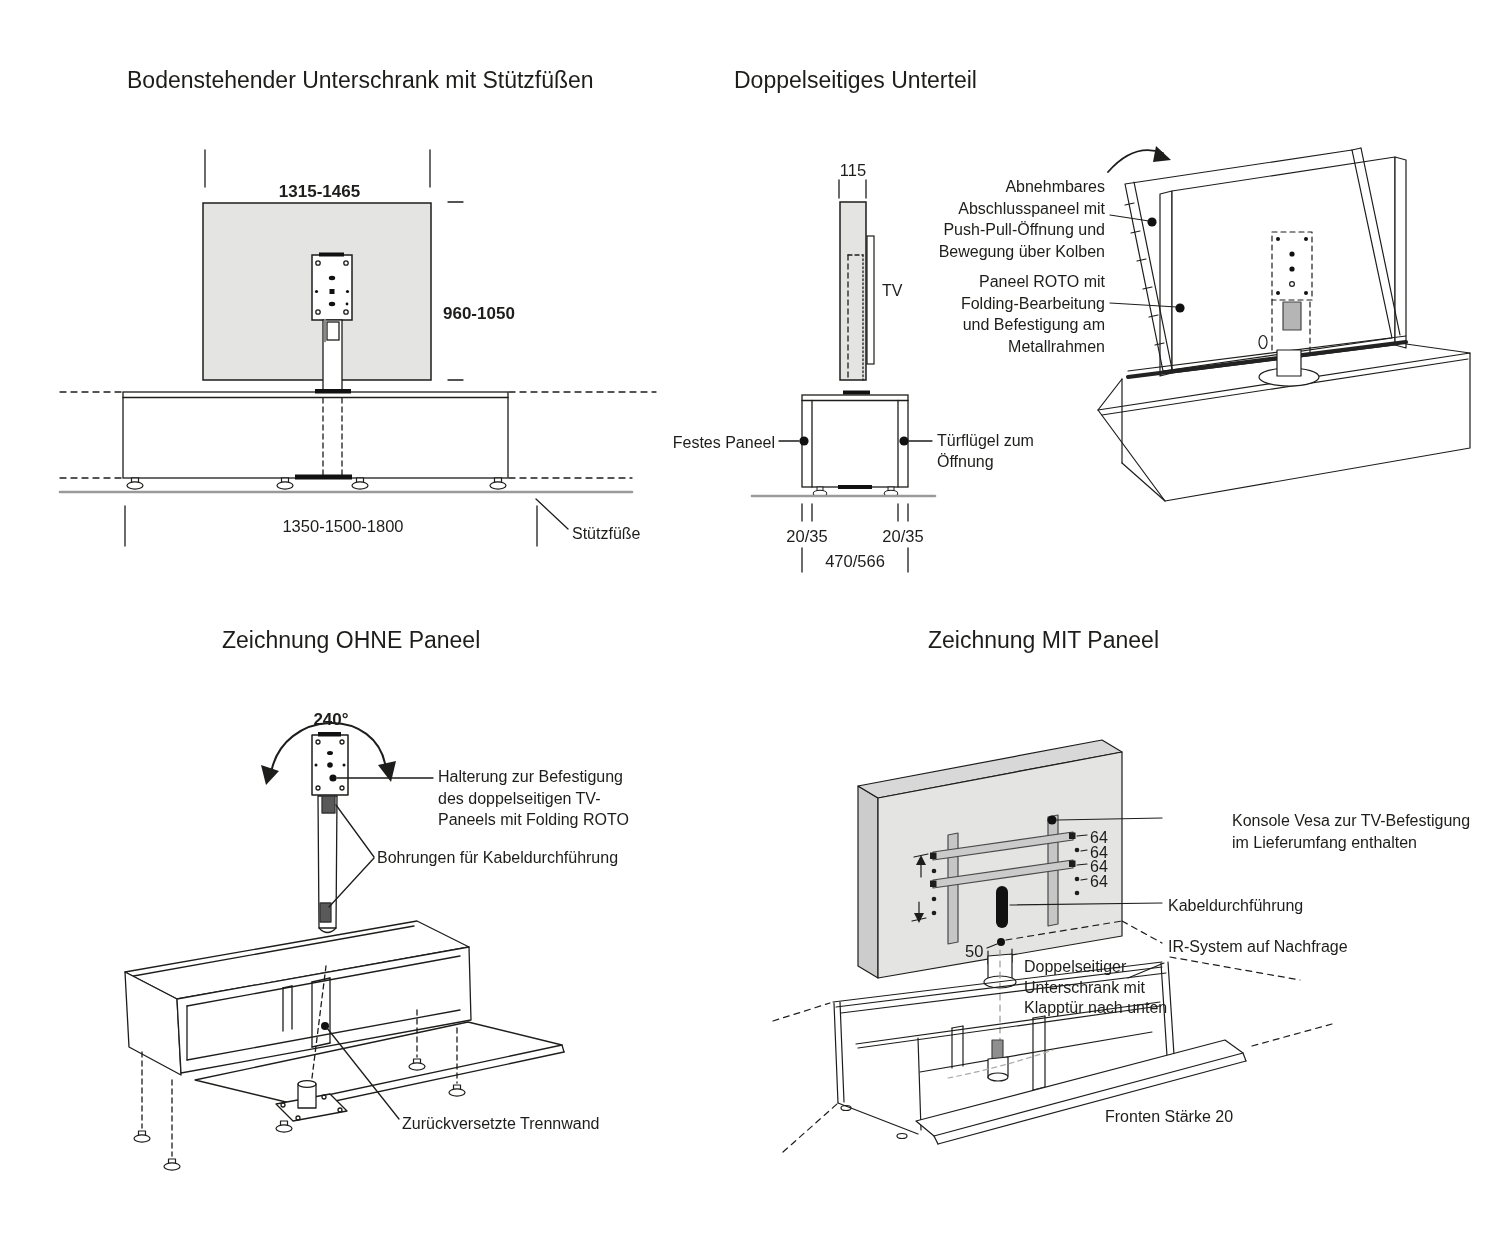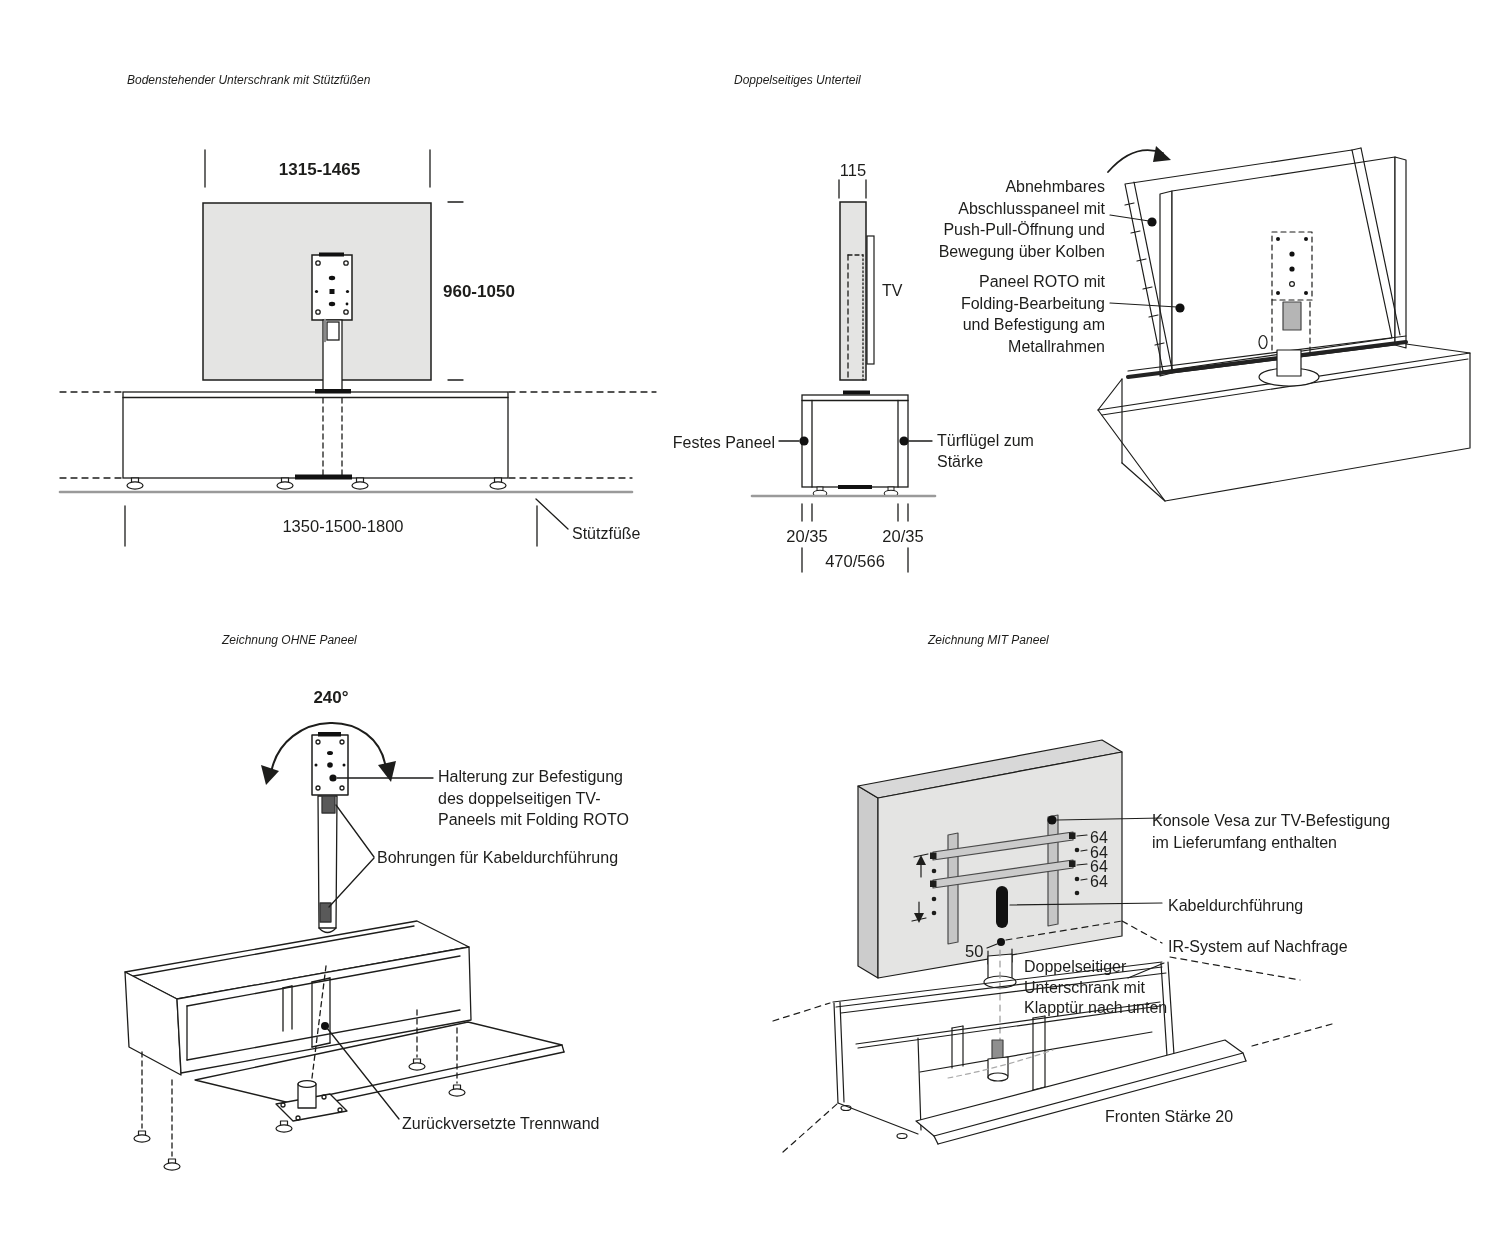--- a/index.html
+++ b/index.html
@@ -1,21 +1,21 @@
 <!DOCTYPE html>
 <html><head>
 <meta charset="utf-8">
 <style>
   html,body{margin:0;padding:0;background:#fff;}
   #canvas{position:relative;width:1500px;height:1250px;background:#ffffff;overflow:hidden;
           font-family:"Liberation Sans", sans-serif;color:#1d1d1b;}
   #art{position:absolute;left:0;top:0;}
   .lbl{position:absolute;font-size:16px;line-height:21px;white-space:nowrap;}
-  .title{font-size:12px;font-style:italic;}
-  .bold{font-weight:bold;font-size:17px;}
+  .title{font-size:23px;}
+  .bold{font-weight:bold;font-size:17px;margin-top:22px;}
   .ctr{text-align:center;white-space:normal;}
   .rgt{text-align:right;white-space:normal;}
   .dim{font-size:16.5px;}
 </style>
 </head>
 <body>
 
 <div id="canvas">
 
 <svg id="art" width="1500" height="1250" viewBox="0 0 1500 1250">
@@ -368,42 +368,42 @@
   </div>
   <div class="lbl rgt" style="left:905px;top:176px;width:200px;line-height:21.5px">
     <div>Abnehmbares</div>
     <div>Abschlusspaneel mit</div>
     <div>Push-Pull-Öffnung und</div>
     <div>Bewegung über Kolben</div>
   </div>
   <div class="lbl rgt" style="left:645px;top:432px;width:130px">Festes Paneel</div>
   <div class="lbl" style="left:937px;top:430px">
     <div>Türflügel zum</div>
-    <div>Stärke</div>
+    <div>Öffnung</div>
   </div>
   <div class="lbl dim ctr" style="left:777px;top:526px;width:60px">20/35</div>
   <div class="lbl dim ctr" style="left:873px;top:526px;width:60px">20/35</div>
   <div class="lbl dim ctr" style="left:805px;top:551px;width:100px">470/566</div>
 
   <div class="lbl title" style="left:222px;top:630px">Zeichnung OHNE Paneel</div>
   <div class="lbl bold ctr" style="left:301px;top:687px;width:60px">240°</div>
   <div class="lbl" style="left:438px;top:766px;line-height:21.5px">
     <div>Halterung zur Befestigung</div>
     <div>des doppelseitigen TV-</div>
     <div>Paneels mit Folding ROTO</div>
   </div>
   <div class="lbl" style="left:377px;top:847px">Bohrungen für Kabeldurchführung</div>
   <div class="lbl" style="left:402px;top:1113px">Zurückversetzte Trennwand</div>
 
   <div class="lbl title" style="left:928px;top:630px">Zeichnung MIT Paneel</div>
   <div class="lbl" style="left:1090px;top:827px">64</div>
   <div class="lbl" style="left:1090px;top:842px">64</div>
   <div class="lbl" style="left:1090px;top:856px">64</div>
   <div class="lbl" style="left:1090px;top:871px">64</div>
-  <div class="lbl" style="left:1152px;top:810px;line-height:22px">
+  <div class="lbl" style="left:1232px;top:810px;line-height:22px">
     <div>Konsole Vesa zur TV-Befestigung</div>
     <div>im Lieferumfang enthalten</div>
   </div>
   <div class="lbl" style="left:1168px;top:895px">Kabeldurchführung</div>
   <div class="lbl" style="left:1168px;top:936px">IR-System auf Nachfrage</div>
   <div class="lbl dim" style="left:965px;top:941px">50</div>
   <div class="lbl" style="left:1024px;top:957px;line-height:20.5px">
     <div>Doppelseitiger</div>
     <div>Unterschrank mit</div>
     <div>Klapptür nach unten</div>

